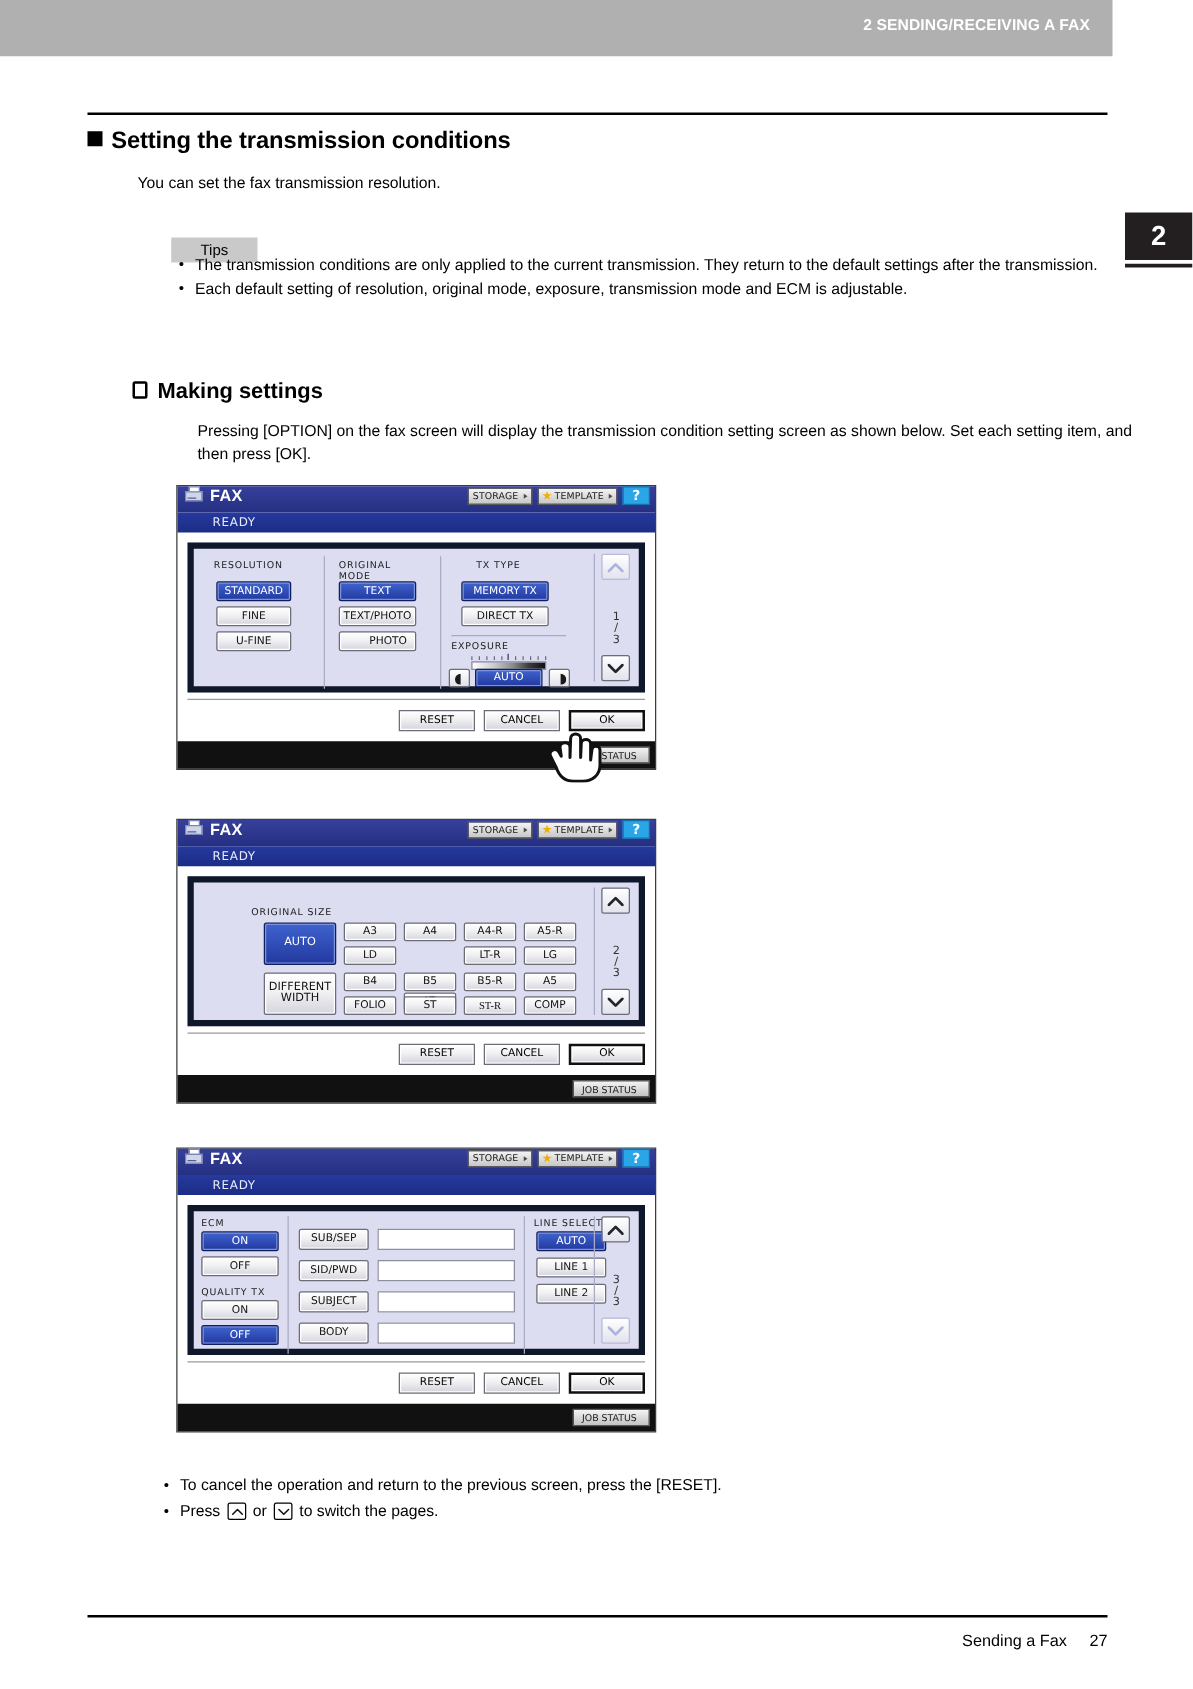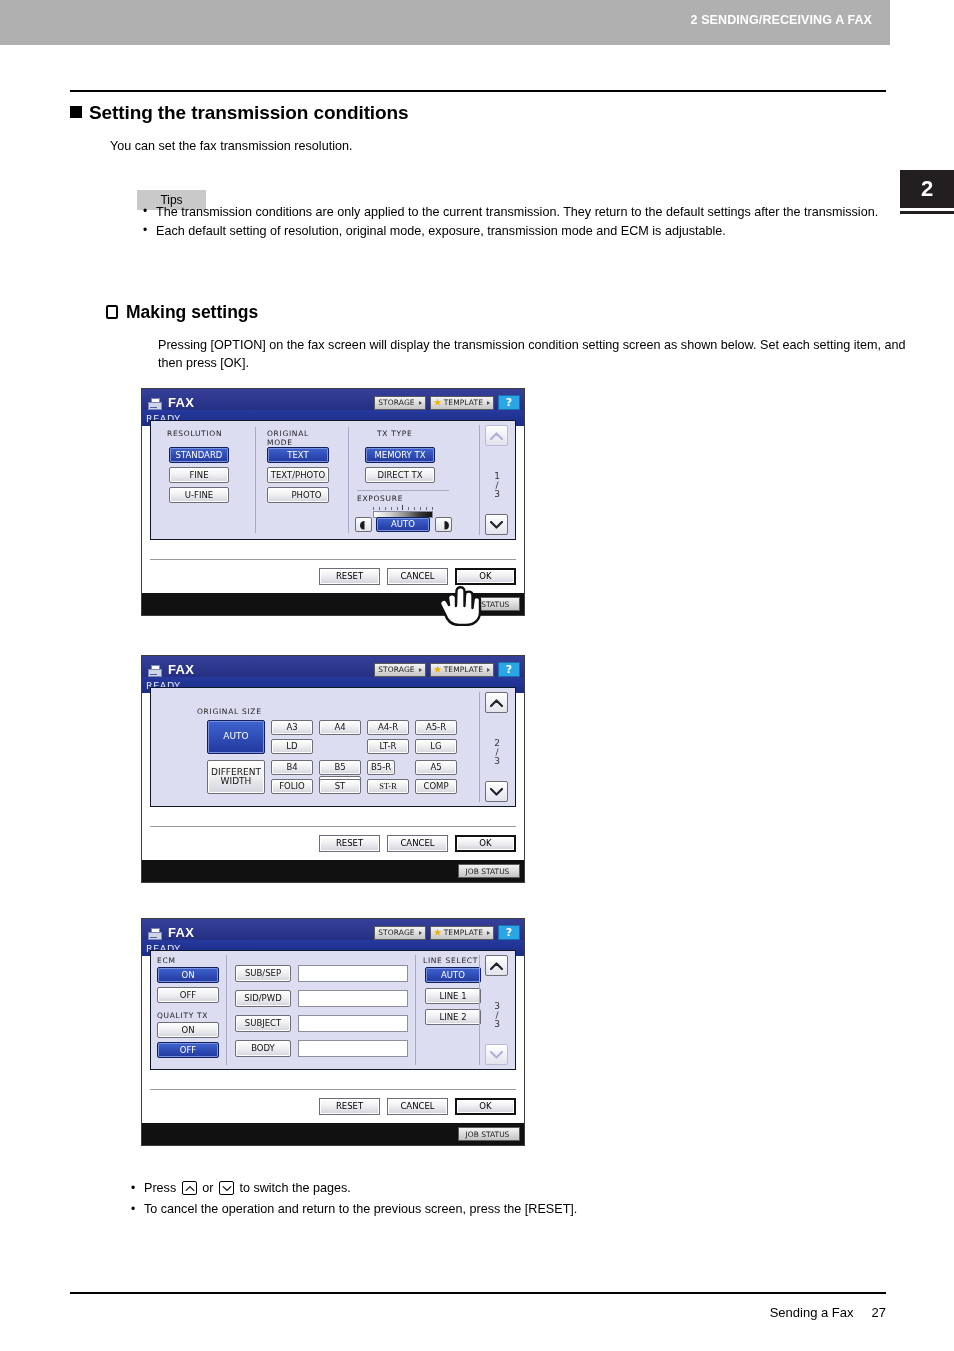--- a/index.html
+++ b/index.html
@@ -128,21 +128,21 @@
     font-family:"DejaVu Sans", sans-serif;
   }
   #screen1 { left:141px; top:388px; }
   #screen2 { left:141px; top:655px; }
   #screen3 { left:141px; top:918px; }
 
   .lcd-titlebar {
     position:absolute; left:0; top:0; right:0; height:21px;
     background:#2d3a8c;
     background:linear-gradient(to bottom,#36409a 0%,#252f82 100%);
-    display:flex; align-items:flex-end;
+    display:flex; align-items:flex-start;
   }
   .fax-icon {
     width:14px; height:12px; margin-left:6px; margin-right:6px;
     position:relative; flex:none;
   }
   .fax-icon .body {
     position:absolute; left:0; bottom:0; width:14px; height:8px;
     background:#cfd6ea; border:1px solid #7b86b5;
   }
   .fax-icon .paper {
@@ -180,27 +180,27 @@
     border:1px solid #1a6fa8;
     color:#fff; font-size:11px; font-weight:bold;
     display:flex; align-items:center; justify-content:center;
   }
 
   .lcd-status {
     position:absolute; left:0; top:21px; right:0; height:16px;
     background:#1f3494;
     background:linear-gradient(to bottom,#26399d 0%,#1b2d86 100%);
     color:#e8ecfb; font-size:9.5px; letter-spacing:.6px;
-    display:flex; align-items:center; padding-left:4px;
+    display:flex; align-items:center; padding-left:28px;
   }
 
   .lcd-panel {
-    position:absolute; left:8px; top:31px; right:8px; height:120px;
+    position:absolute; left:8px; top:45px; right:8px; height:120px;
     background:#dcddf0;
-    border:1px solid #0f172a;
+    border:5px solid #0f172a;
   }
   .lcd-actions {
     position:absolute; left:8px; right:8px; top:170px; height:28px;
     border-top:1px solid #9a9a9a;
     display:flex; align-items:center; justify-content:flex-end; gap:7px;
     padding-top:5px;
   }
   .lcd-taskbar {
     position:absolute; left:0; right:0; bottom:0; height:22px;
     background:#111111;
@@ -476,21 +476,21 @@
     <div class="btn" style="position:absolute;left:216px;top:32px;width:42px;height:15px;">A4-R</div>
     <div class="btn" style="position:absolute;left:264px;top:32px;width:42px;height:15px;">A5-R</div>
 
     <div class="btn" style="position:absolute;left:120px;top:51px;width:42px;height:15px;">LD</div>
     <div class="btn" style="position:absolute;left:168px;top:51px;width:42px;height:15px;margin-top:37px;">LT</div>
     <div class="btn" style="position:absolute;left:216px;top:51px;width:42px;height:15px;">LT-R</div>
     <div class="btn" style="position:absolute;left:264px;top:51px;width:42px;height:15px;">LG</div>
 
     <div class="btn" style="position:absolute;left:120px;top:72px;width:42px;height:15px;">B4</div>
     <div class="btn" style="position:absolute;left:168px;top:72px;width:42px;height:15px;">B5</div>
-    <div class="btn" style="position:absolute;left:216px;top:72px;width:28px;height:15px;">B5-R</div>
+    <div class="btn" style="position:absolute;left:216px;top:72px;width:42px;height:15px;">B5-R</div>
     <div class="btn" style="position:absolute;left:264px;top:72px;width:42px;height:15px;">A5</div>
 
     <div class="btn" style="position:absolute;left:120px;top:91px;width:42px;height:15px;">FOLIO</div>
     <div class="btn" style="position:absolute;left:168px;top:91px;width:42px;height:15px;">ST</div>
     <div class="btn" style="position:absolute;left:216px;top:91px;width:42px;height:15px;font-family:Liberation Serif, serif;">ST-R</div>
     <div class="btn" style="position:absolute;left:264px;top:91px;width:42px;height:15px;">COMP</div>
 
     <div class="nav-rail">
       <div class="nav-sep"></div>
       <div class="nav-btn up">
@@ -614,34 +614,34 @@
 
   <div class="lcd-taskbar">
     <div class="jobstatus-btn">
       <span>JOB STATUS</span>
         <span class="arrow"></span>
     </div>
   </div>
 </div>
 
 <div class="foot-bullets">
+  <div class="li">To cancel the operation and return to the previous screen, press the [RESET].</div>
   <div class="li">
     <span>Press</span>
     <span class="inline-key">
       <svg width="10" height="7" viewBox="0 0 13 8">
           <path d="M1.5 6.5 L6.5 1.5 L11.5 6.5" fill="none" stroke="#111" stroke-width="1.6" stroke-linecap="round" stroke-linejoin="round"></path>
         </svg>
     </span>
     <span>or</span>
     <span class="inline-key">
       <svg width="10" height="7" viewBox="0 0 13 8">
           <path d="M1.5 1.5 L6.5 6.5 L11.5 1.5" fill="none" stroke="#111" stroke-width="1.6" stroke-linecap="round" stroke-linejoin="round"></path>
         </svg>
     </span>
     <span>to switch the pages.</span>
   </div>
-  <div class="li">To cancel the operation and return to the previous screen, press the [RESET].</div>
 </div>
 
 <div class="foot-rule"></div>
 <div class="footer-text">
   <span>Sending a Fax</span><span class="pg">27</span>
 </div>
 
 </body></html>

